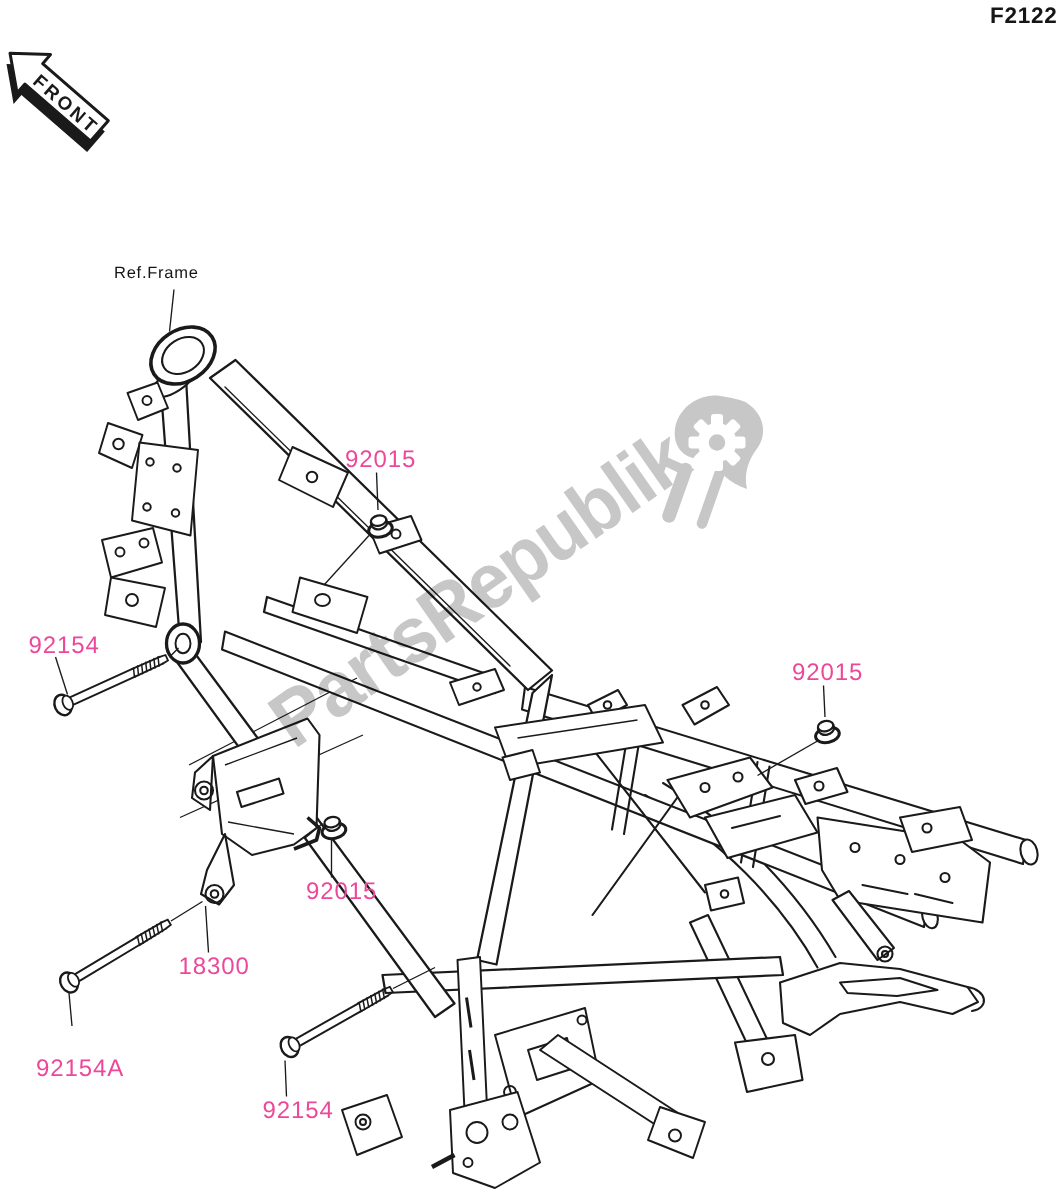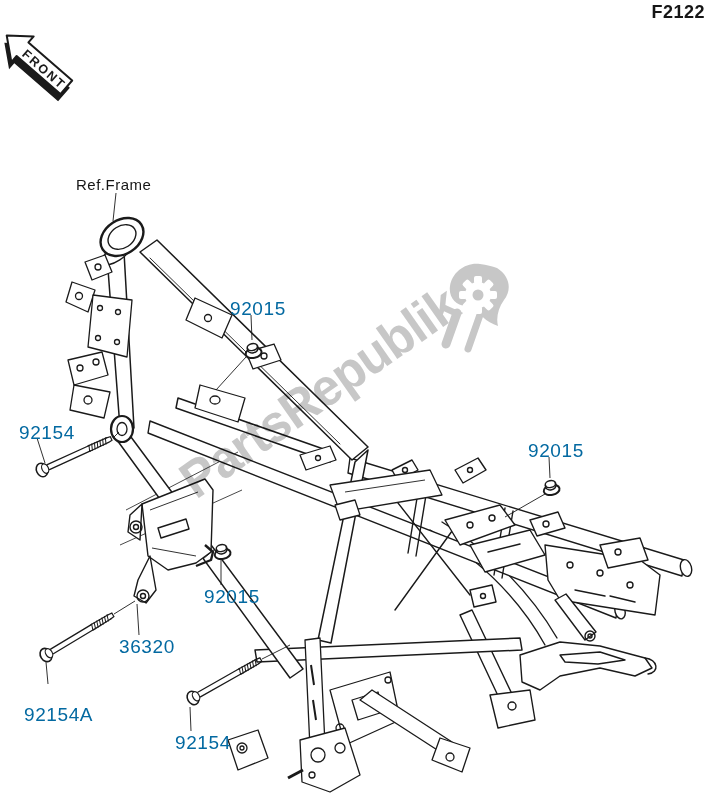--- a/index.html
+++ b/index.html
@@ -2,30 +2,30 @@
 <html><head>
 <meta charset="utf-8">
 <style>
   html,body{margin:0;padding:0;background:#fff;}
   .stage{
     position:relative;width:709px;height:800px;background:#ffffff;
     font-family:"Liberation Sans",sans-serif;overflow:hidden;
   }
   .diagram-svg{position:absolute;left:0;top:0;}
   .part-label{
-    position:absolute;color:#0369a1;font-size:19px;letter-spacing:0.6px;
+    position:absolute;color:#ec4899;font-size:16px;letter-spacing:0.6px;
     white-space:nowrap;font-weight:normal;
   }
   .page-code{
     position:absolute;top:2px;right:4px;color:#161616;
-    font-size:18px;font-weight:bold;letter-spacing:0.5px;
+    font-size:15px;font-weight:bold;letter-spacing:0.5px;
   }
   .ref-label{
     position:absolute;left:76px;top:176px;color:#161616;
-    font-size:15px;letter-spacing:0.5px;
+    font-size:11px;letter-spacing:0.5px;
   }
   .wm{mix-blend-mode:multiply;}
 </style>
 </head>
 <body>
 
 <div class="stage">
 
   <svg class="diagram-svg" width="709" height="800" viewBox="0 0 709 800">
 
@@ -276,16 +276,16 @@
     </g>
   </svg>
 
   <div class="page-code">F2122</div>
   <div class="ref-label">Ref.Frame</div>
 
   <div class="part-label" style="left:230px;top:298px">92015</div>
   <div class="part-label" style="left:19px;top:422px">92154</div>
   <div class="part-label" style="left:528px;top:440px">92015</div>
   <div class="part-label" style="left:204px;top:586px">92015</div>
-  <div class="part-label" style="left:119px;top:636px">36320</div>
+  <div class="part-label" style="left:119px;top:636px">18300</div>
   <div class="part-label" style="left:24px;top:704px">92154A</div>
   <div class="part-label" style="left:175px;top:732px">92154</div>
 </div>
 
 </body></html>

